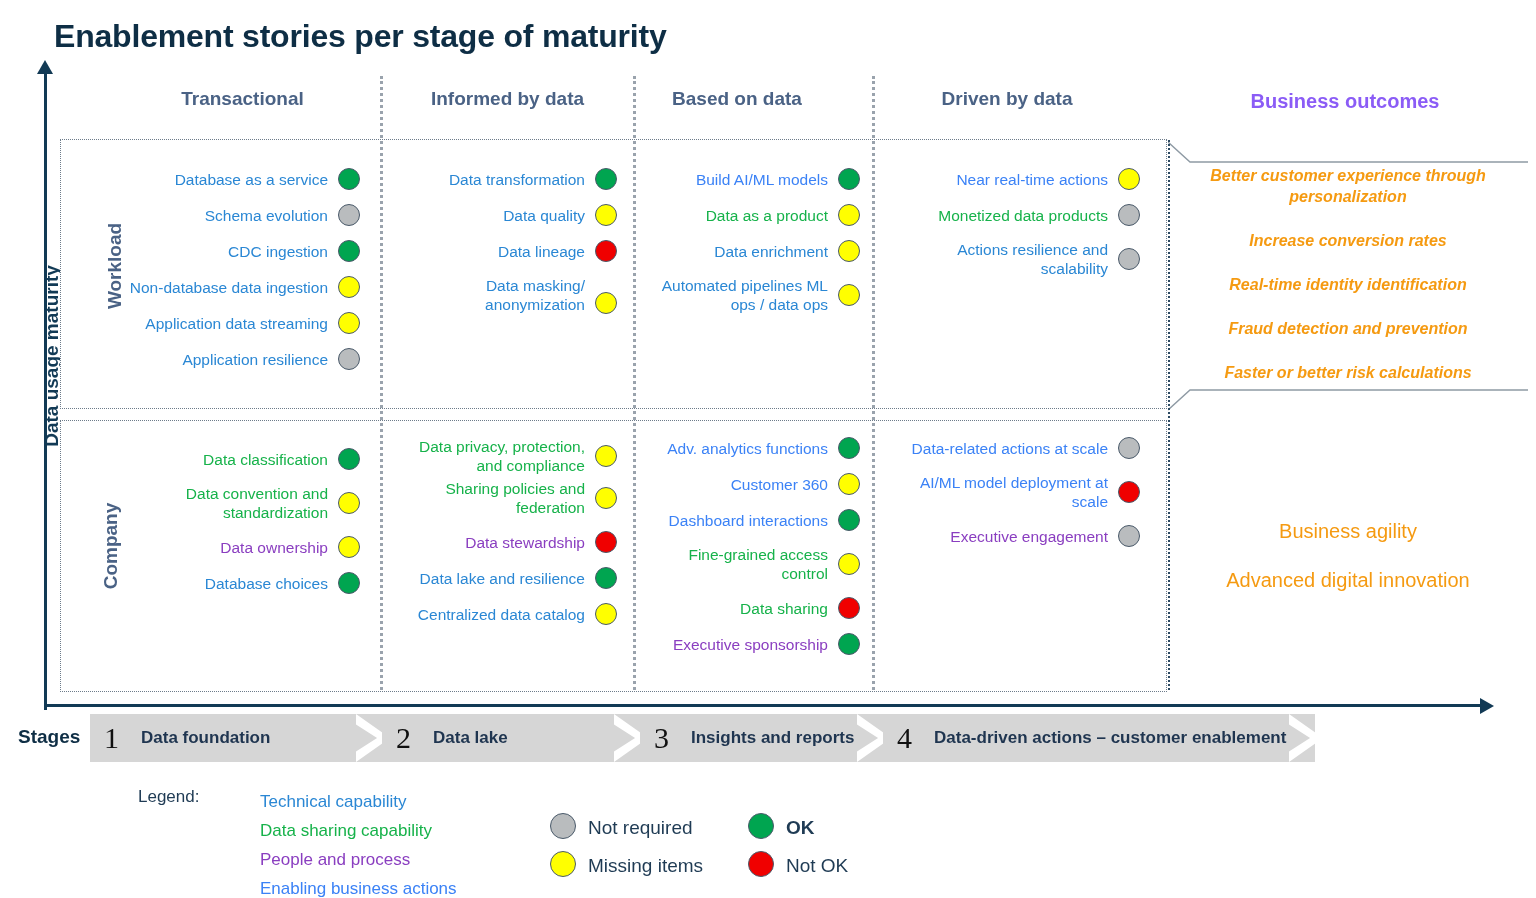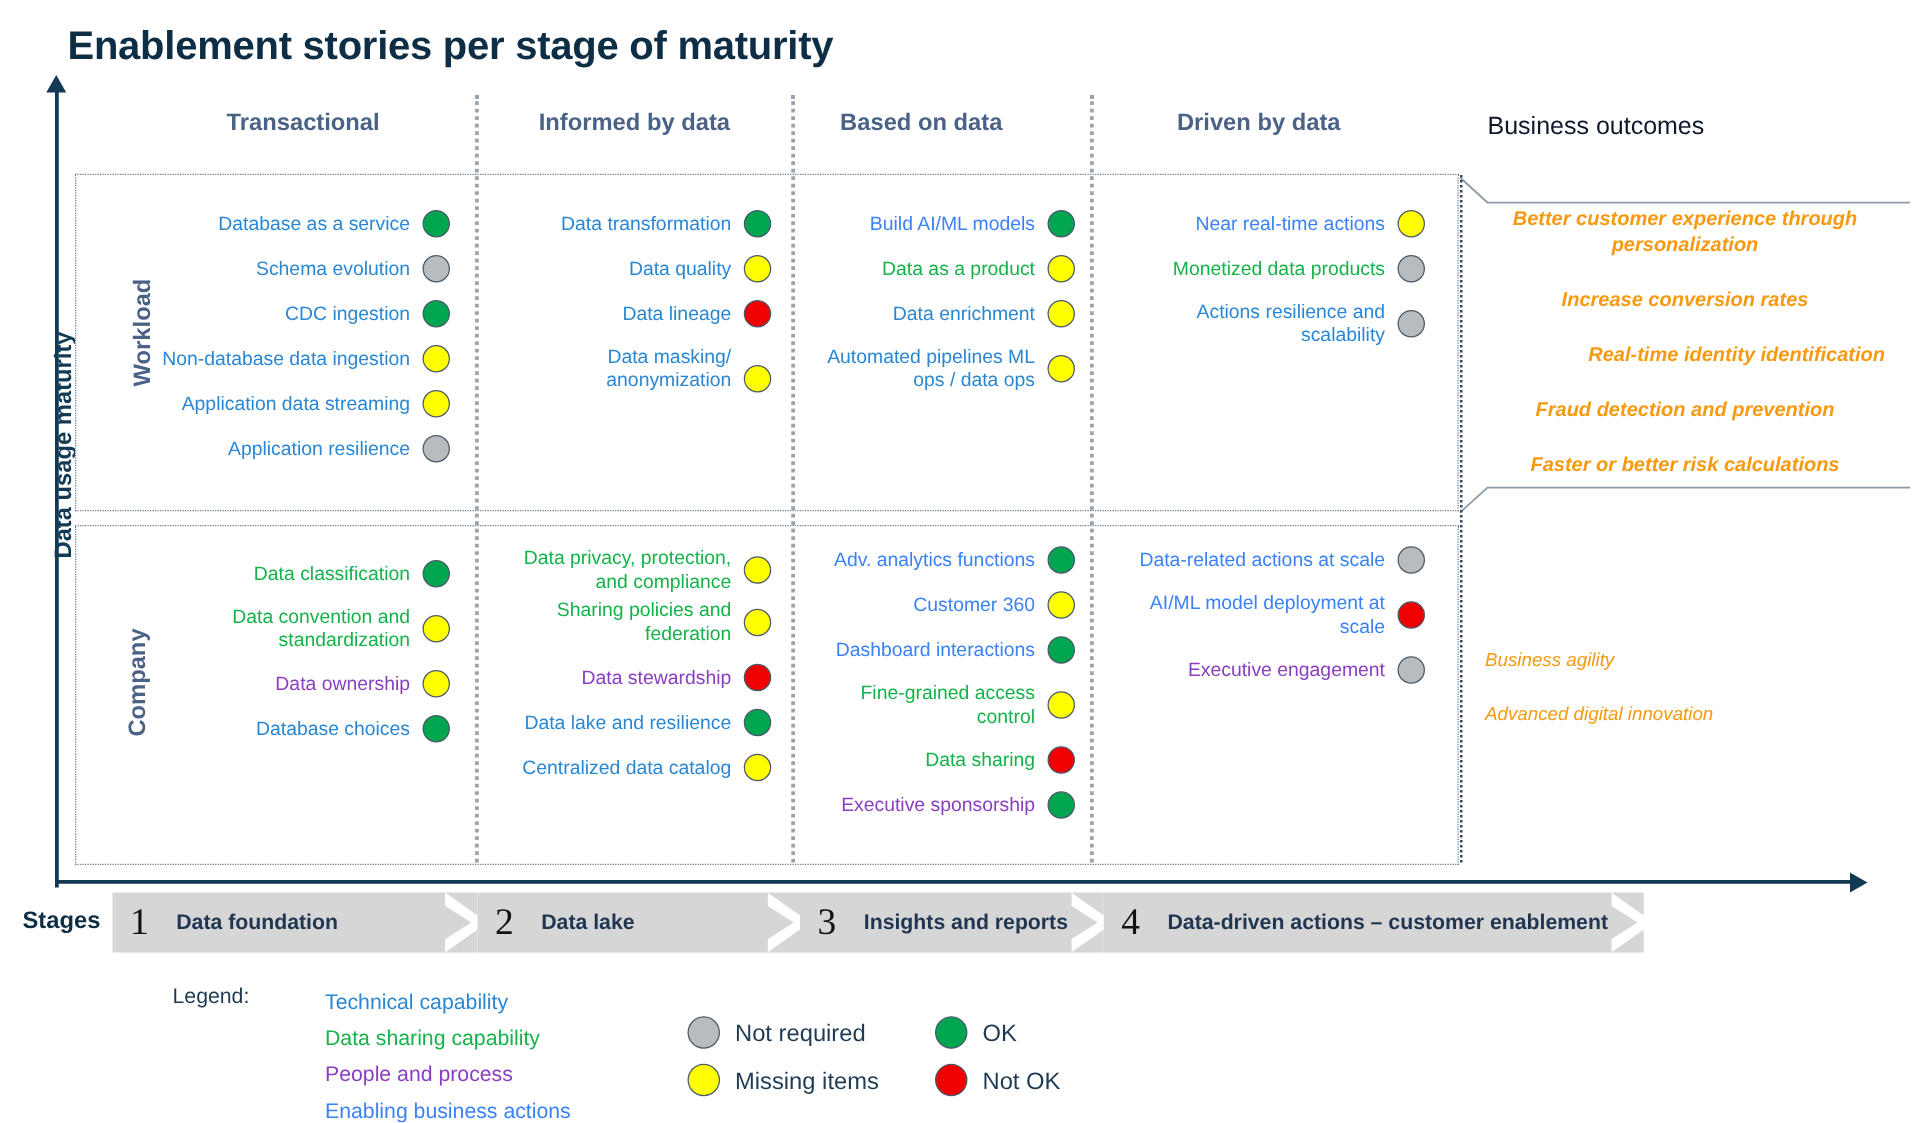--- a/index.html
+++ b/index.html
@@ -47,22 +47,22 @@
     border-top:8px solid transparent;border-bottom:8px solid transparent;
     border-left:14px solid #123a55;
   }
 
   
   .col-head{
     top:88px;font-size:19px;font-weight:bold;color:#4a6285;
     text-align:center;white-space:nowrap;
   }
   #head-outcomes{
-    top:90px;font-size:20px;font-weight:normal;color:#0f172a;
-    text-align:left;white-space:nowrap;
+    top:90px;font-size:20px;font-weight:bold;color:#8b5cf6;
+    text-align:center;white-space:nowrap;
   }
 
   
   .matrix-box{
     border:1px dotted #6d7b8a;
     left:60px;width:1105px;
     background:#fff;
   }
   #box-workload{top:139px;height:268px;}
   #box-company{top:420px;height:270px;}
@@ -101,21 +101,21 @@
   .c-people{color:#8a3ec0;}
   .c-biz{color:#3b82f6;}
 
   
   #outcomes-bracket{left:1168px;top:140px;width:360px;height:272px;}
   .outcome{
     font-size:16px;font-style:italic;font-weight:bold;color:#f59a11;
     text-align:center;line-height:21px;
   }
   .outcome-lower{
-    font-size:15px;font-style:italic;color:#f59a11;text-align:left;
+    font-size:20px;color:#f59a11;text-align:center;
   }
   #outcomes-dots-left{
     left:1168px;top:140px;width:0;height:550px;border-left:2px dotted #2c4a63;
   }
 
   
   #stages-label{
     left:18px;top:726px;font-size:19px;font-weight:bold;color:#0e2e45;
   }
   .stage{
@@ -331,21 +331,21 @@
 
 <svg class="abs" id="outcomes-bracket" viewBox="0 0 360 272">
   <polyline points="0,2 22,22 360,22" fill="none" stroke="#8e9aa4" stroke-width="1.4"></polyline>
   <polyline points="0,270 22,250 360,250" fill="none" stroke="#8e9aa4" stroke-width="1.4"></polyline>
 </svg>
 <div class="abs" id="outcomes-dots-left"></div>
 
 <div class="abs" id="outcomes-wl" style="left:1188px;top:165px;width:320px;">
     <div class="outcome" style="margin-bottom: 23px;">Better customer experience through personalization</div>
     <div class="outcome" style="margin-bottom: 23px;">Increase conversion rates</div>
-    <div class="outcome" style="margin-bottom: 23px; text-align: right;">Real-time identity identification</div>
+    <div class="outcome" style="margin-bottom: 23px;">Real-time identity identification</div>
     <div class="outcome" style="margin-bottom: 23px;">Fraud detection and prevention</div>
     <div class="outcome" style="margin-bottom: 23px;">Faster or better risk calculations</div>
   </div>
 <div class="abs" id="outcomes-co" style="left:1188px;top:520px;width:320px;">
     <div class="outcome-lower" style="margin-bottom: 26px;">Business agility</div>
     <div class="outcome-lower" style="margin-bottom: 26px;">Advanced digital innovation</div>
   </div>
 
 <div class="abs" id="stages-label">Stages</div>
 <div id="stages-container">
@@ -380,21 +380,21 @@
   </div>
 <div id="legend-status-container">
     <div class="legend-status" style="left: 550px; top: 813px;">
       <div class="dot grey"></div>
       <span>Not required</span>
     </div>
     <div class="legend-status" style="left: 550px; top: 851px;">
       <div class="dot yellow"></div>
       <span>Missing items</span>
     </div>
-    <div class="legend-status" style="left: 748px; top: 813px;">
+    <div class="legend-status" style="left: 748px; top: 813px; font-weight: bold;">
       <div class="dot green"></div>
       <span>OK</span>
     </div>
     <div class="legend-status" style="left: 748px; top: 851px;">
       <div class="dot red"></div>
       <span>Not OK</span>
     </div>
   </div>
 
 </body></html>

